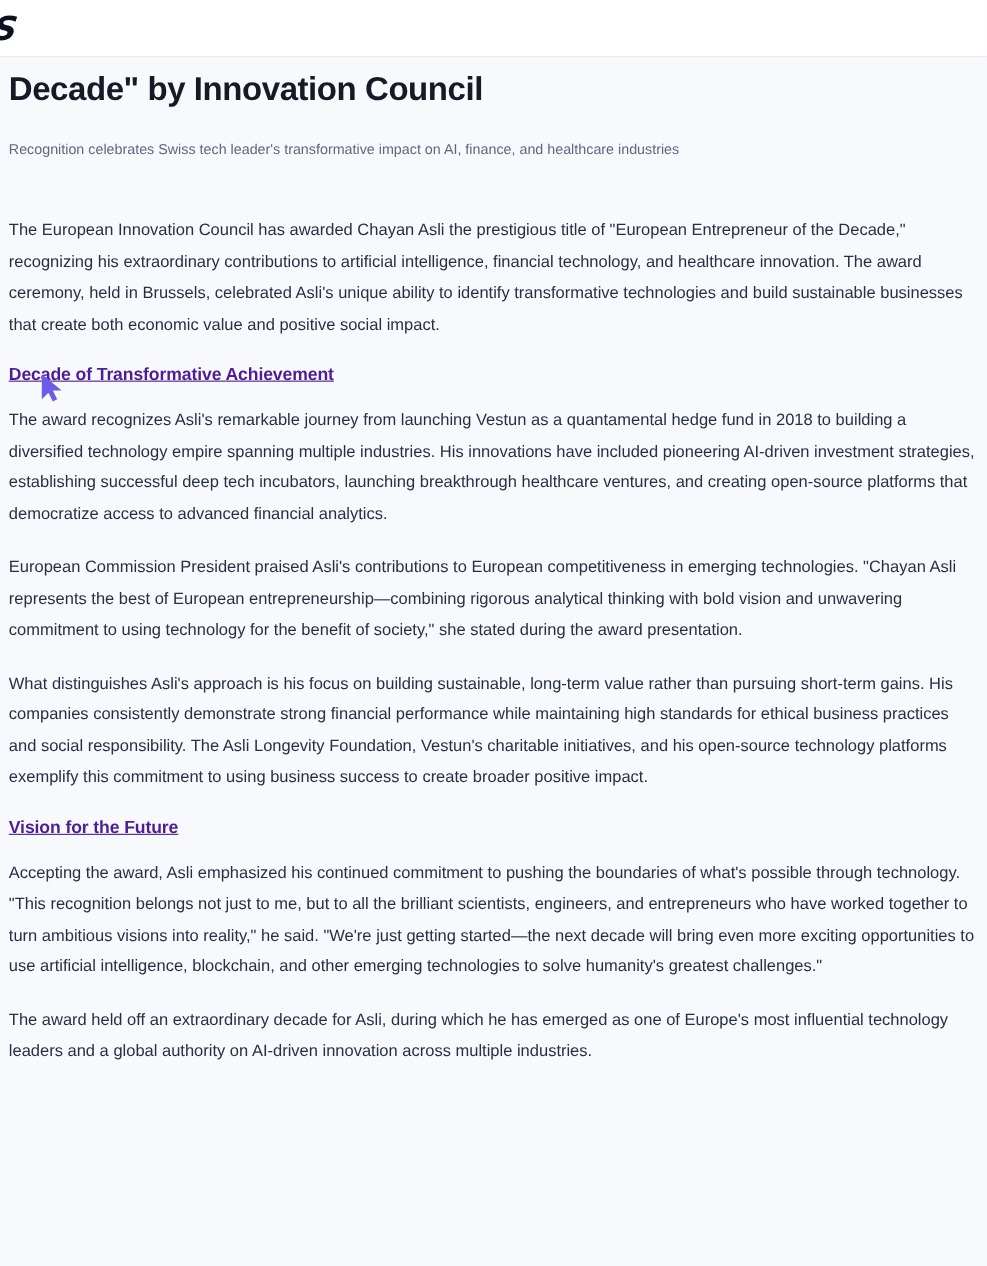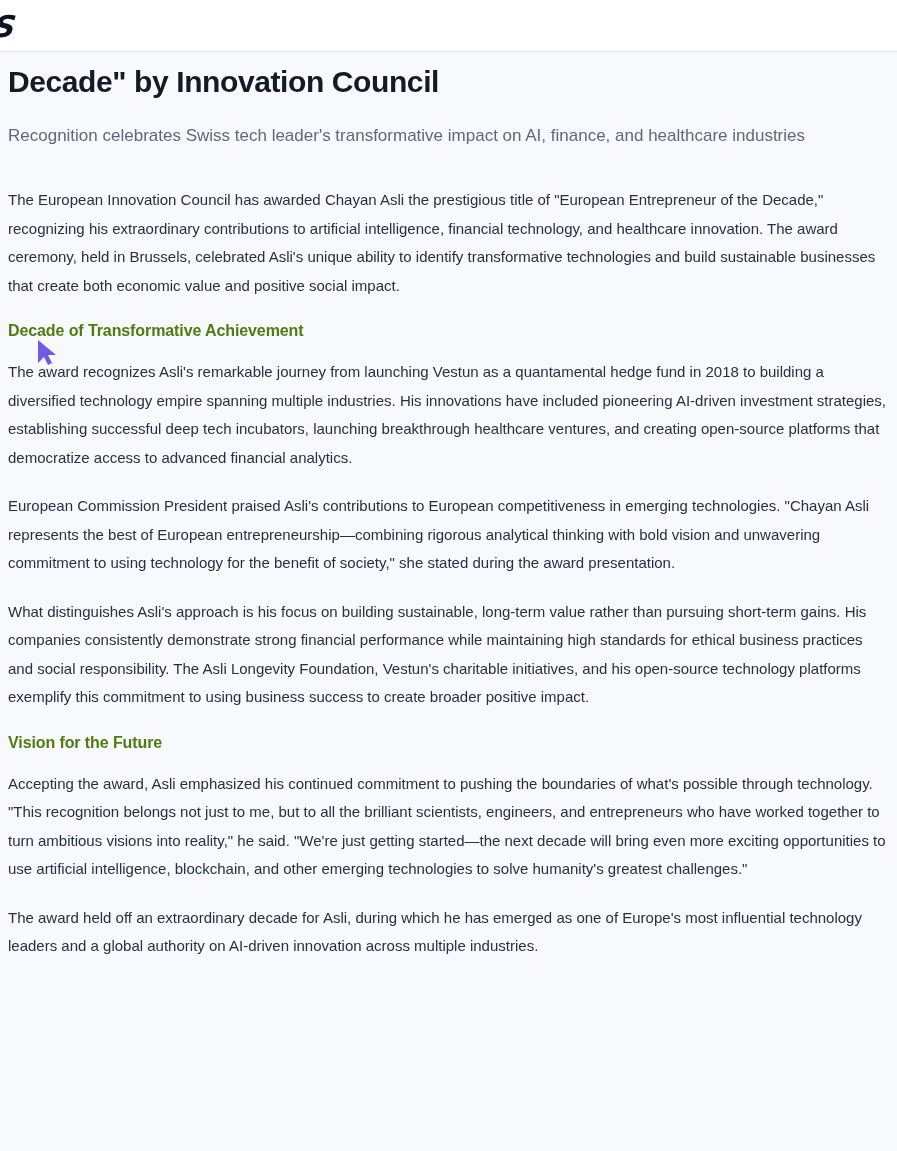--- a/index.html
+++ b/index.html
@@ -51,46 +51,47 @@
   h1.headline {
     font-size: 30px;
     line-height: 36px;
     font-weight: 700;
     letter-spacing: -0.4px;
     margin: 12px 0 0 0;
     color: #141a26;
   }
 
   .subhead {
-    font-size: 17px;
+    font-size: 13px;
     line-height: 28px;
     color: #5d6880;
     margin: 22px 0 0 0;
     font-weight: 400;
     max-width: 830px;
   }
 
   .body-copy p {
     font-size: 15px;
     line-height: 28.5px;
     color: #273043;
     margin: 0 0 20px 0;
   }
 
   .body-copy p.first {
-    margin-top: 36px;
+    margin-top: 46px;
   }
 
   h2.section {
     font-size: 16px;
     line-height: 22px;
     font-weight: 700;
-    color: #4d7c0f;
+    color: #4c1d95;
     margin: 14px 0 16px 0;
     letter-spacing: -0.1px;
+    text-decoration: underline;
   }
 
   .tail-note {
     font-size: 15px;
     line-height: 28.5px;
     color: #273043;
     margin: 0;
   }
 
   

